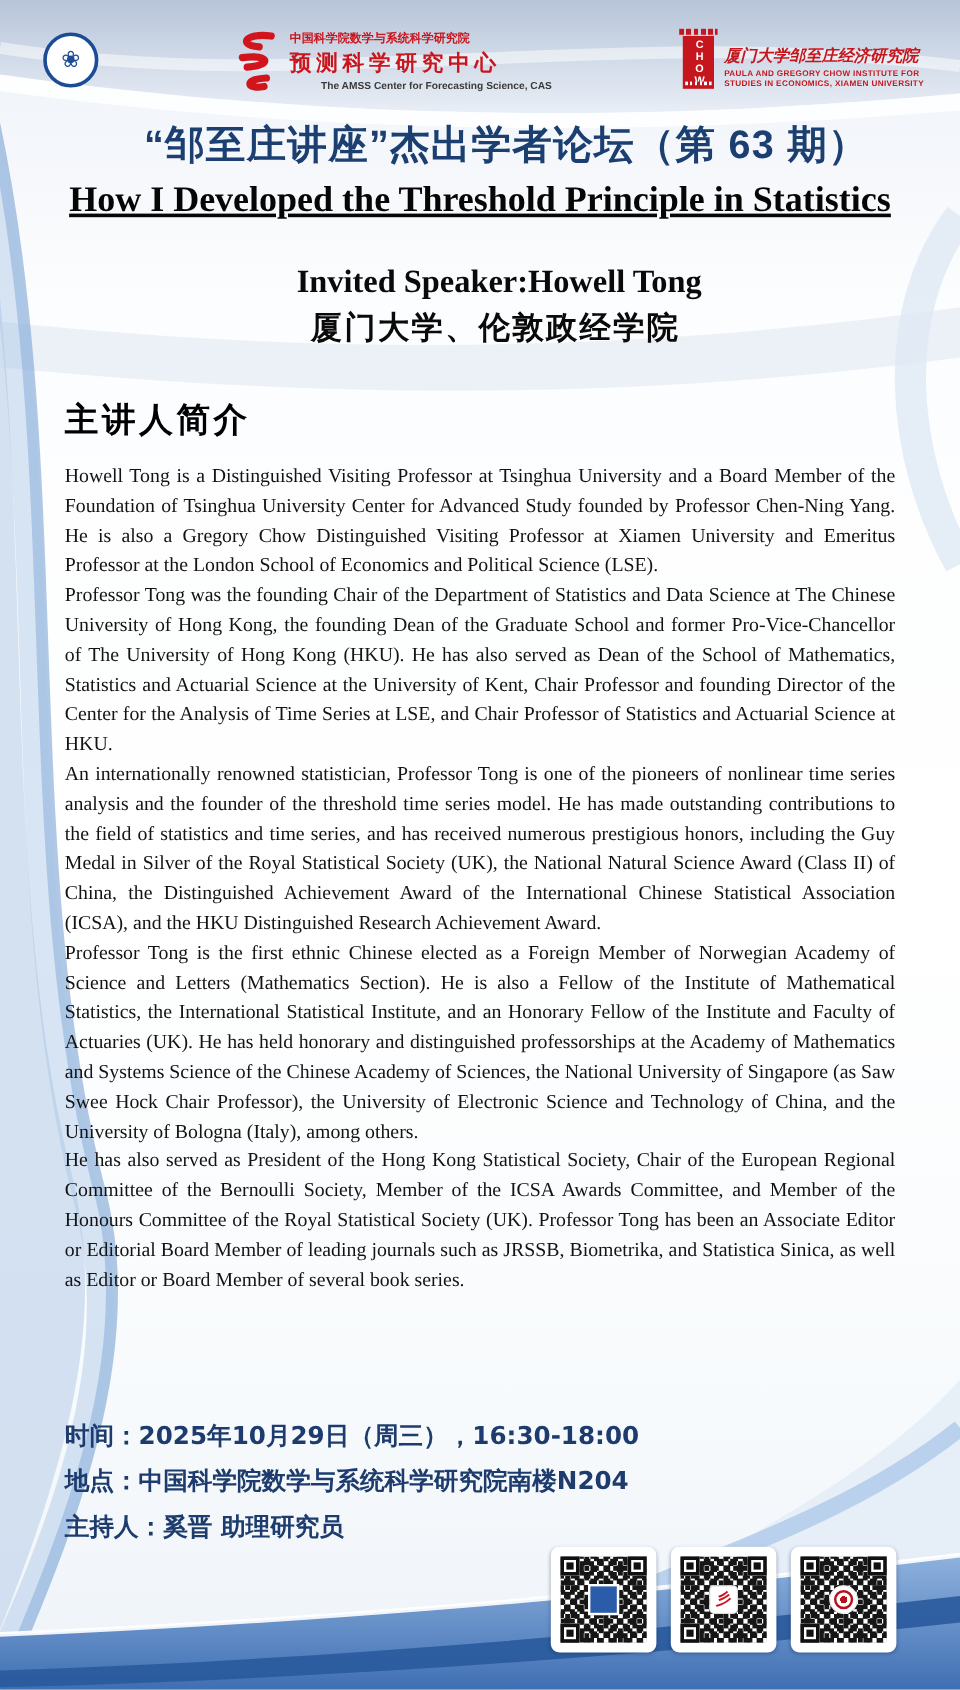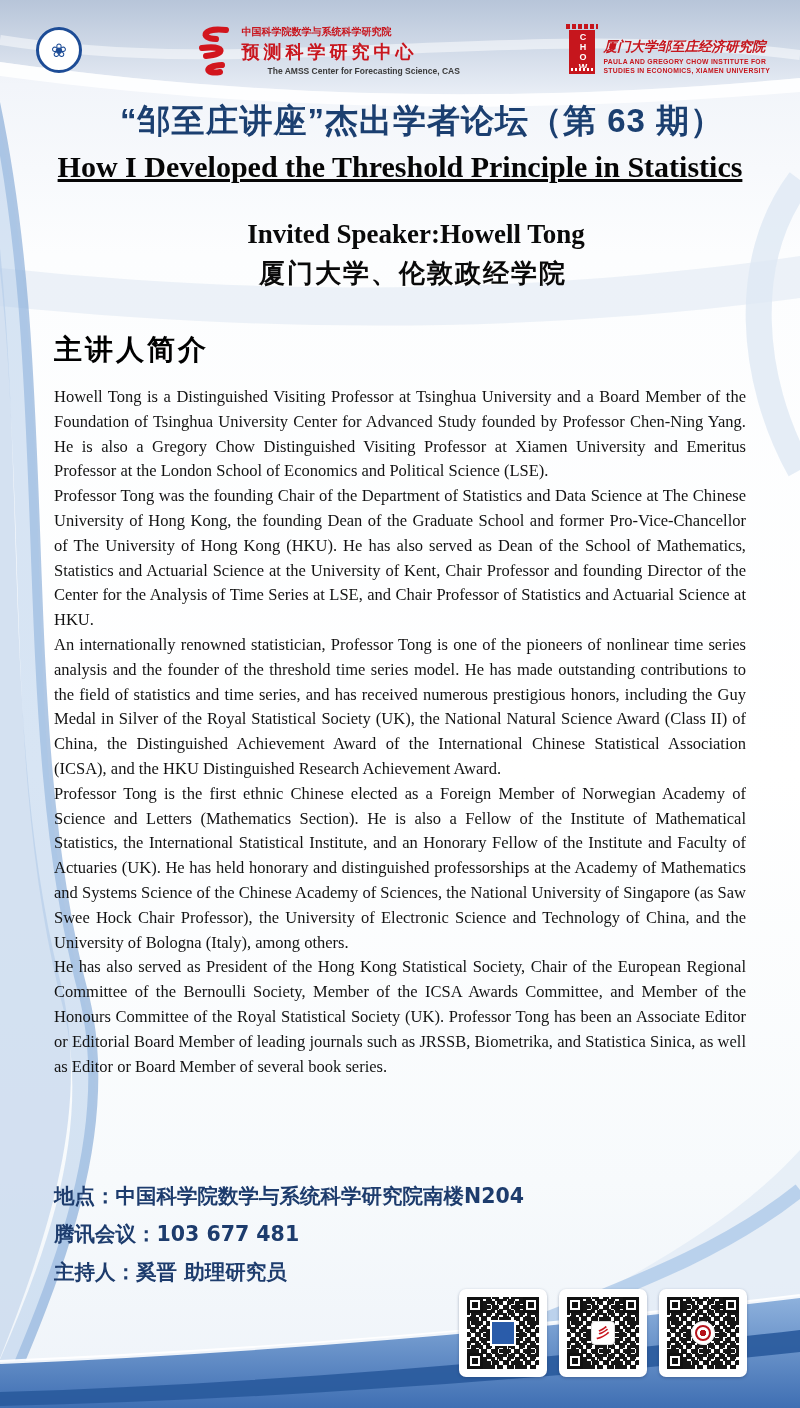--- a/index.html
+++ b/index.html
@@ -144,22 +144,22 @@
   <div class="layer bio">
     <h2 class="bio-heading">主讲人简介</h2>
     <p>Howell Tong is a Distinguished Visiting Professor at Tsinghua University and a Board Member of the Foundation of Tsinghua University Center for Advanced Study founded by Professor Chen-Ning Yang. He is also a Gregory Chow Distinguished Visiting Professor at Xiamen University and Emeritus Professor at the London School of Economics and Political Science (LSE).</p>
     <p>Professor Tong was the founding Chair of the Department of Statistics and Data Science at The Chinese University of Hong Kong, the founding Dean of the Graduate School and former Pro-Vice-Chancellor of The University of Hong Kong (HKU). He has also served as Dean of the School of Mathematics, Statistics and Actuarial Science at the University of Kent, Chair Professor and founding Director of the Center for the Analysis of Time Series at LSE, and Chair Professor of Statistics and Actuarial Science at HKU.</p>
     <p>An internationally renowned statistician, Professor Tong is one of the pioneers of nonlinear time series analysis and the founder of the threshold time series model. He has made outstanding contributions to the field of statistics and time series, and has received numerous prestigious honors, including the Guy Medal in Silver of the Royal Statistical Society (UK), the National Natural Science Award (Class II) of China, the Distinguished Achievement Award of the International Chinese Statistical Association (ICSA), and the HKU Distinguished Research Achievement Award.</p>
     <p>Professor Tong is the first ethnic Chinese elected as a Foreign Member of Norwegian Academy of Science and Letters (Mathematics Section). He is also a Fellow of the Institute of Mathematical Statistics, the International Statistical Institute, and an Honorary Fellow of the Institute and Faculty of Actuaries (UK). He has held honorary and distinguished professorships at the Academy of Mathematics and Systems Science of the Chinese Academy of Sciences, the National University of Singapore (as Saw Swee Hock Chair Professor), the University of Electronic Science and Technology of China, and the University of Bologna (Italy), among others.</p>
     <p>He has also served as President of the Hong Kong Statistical Society, Chair of the European Regional Committee of the Bernoulli Society, Member of the ICSA Awards Committee, and Member of the Honours Committee of the Royal Statistical Society (UK). Professor Tong has been an Associate Editor or Editorial Board Member of leading journals such as JRSSB, Biometrika, and Statistica Sinica, as well as Editor or Board Member of several book series.</p>
   </div>
 
   <div class="layer details">
+    <div class="dline">时间：2025年10月29日（周三），16:30-18:00</div>
     <div class="dline">地点：中国科学院数学与系统科学研究院南楼N204</div>
-    <div class="dline">腾讯会议：103 677 481</div>
     <div class="dline">主持人：奚晋 助理研究员</div>
   </div>
 
   <div class="layer qr-row">
     <div class="qr-tile">
       <div class="qr-pattern"></div>
       <div class="finder tl"></div>
       <div class="finder tr"></div>
       <div class="finder bl"></div>
       <div class="qr-center qrc-blue"></div>

